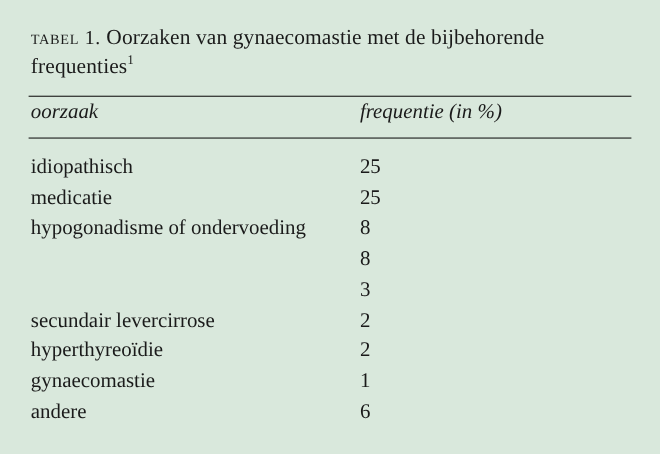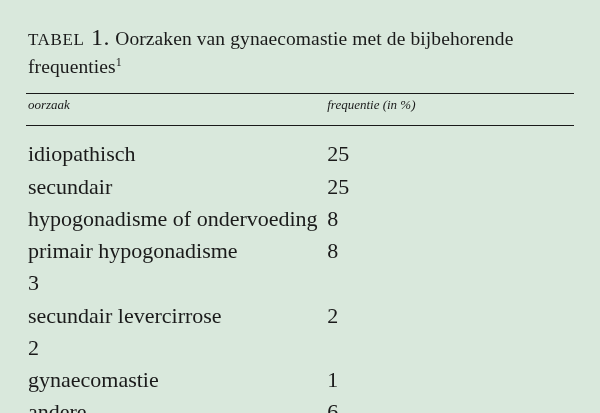--- a/index.html
+++ b/index.html
@@ -24,60 +24,61 @@
   }
   .caption {
     font-size: 19.5px;
     line-height: 1.32;
     padding: 0 2px 14px 2px;
     letter-spacing: 0.1px;
   }
   .caption-label {
     font-variant: small-caps;
     text-transform: lowercase;
-    font-size: 24px;
+    font-size: 18px;
     letter-spacing: 0.6px;
     text-align: right;
   }
   .caption-sup {
     font-size: 12px;
     vertical-align: super;
     line-height: 0;
   }
   .rule {
     border: 0;
     border-top: 1.6px solid #1a1a1a;
     margin: 0;
     width: 100%;
   }
   .rule.thin {
     border-top-width: 1.2px;
   }
   .head-row {
     display: flex;
     font-style: italic;
-    font-size: 13px;
+    font-size: 19px;
     padding: 3px 2px 12px 2px;
   }
   .col-a {
     width: 55%;
     box-sizing: border-box;
   }
   .col-b {
     width: 45%;
     box-sizing: border-box;
   }
   .body-rows {
     padding-top: 12px;
   }
   .data-row {
     display: flex;
-    font-size: 22px;
+    font-size: 19px;
     line-height: 1.465;
     padding: 0 2px;
+    justify-content: flex-end;
   }
   .data-row .col-a {
     white-space: nowrap;
   }
   .spacer {
     flex: 1 1 auto;
   }
 </style>
 </head>
 <body>
@@ -96,39 +97,39 @@
   </div>
 
   <hr class="rule thin">
 
   <div class="body-rows">
     <div class="data-row">
       <div class="col-a">idiopathisch</div>
       <div class="col-b">25</div>
     </div>
     <div class="data-row">
-      <div class="col-a">secundair</div>
+      <div class="col-a">medicatie</div>
       <div class="col-b">25</div>
     </div>
     <div class="data-row">
       <div class="col-a">hypogonadisme of ondervoeding</div>
       <div class="col-b">8</div>
     </div>
     <div class="data-row">
-      <div class="col-a">primair hypogonadisme</div>
       <div class="col-b">8</div>
     </div>
     <div class="data-row">
       <div class="col-b">3</div>
     </div>
     <div class="data-row">
       <div class="col-a">secundair levercirrose</div>
       <div class="col-b">2</div>
     </div>
     <div class="data-row">
+      <div class="col-a">hyperthyreoïdie</div>
       <div class="col-b">2</div>
     </div>
     <div class="data-row">
       <div class="col-a">gynaecomastie</div>
       <div class="col-b">1</div>
     </div>
     <div class="data-row">
       <div class="col-a">andere</div>
       <div class="col-b">6</div>
     </div>

